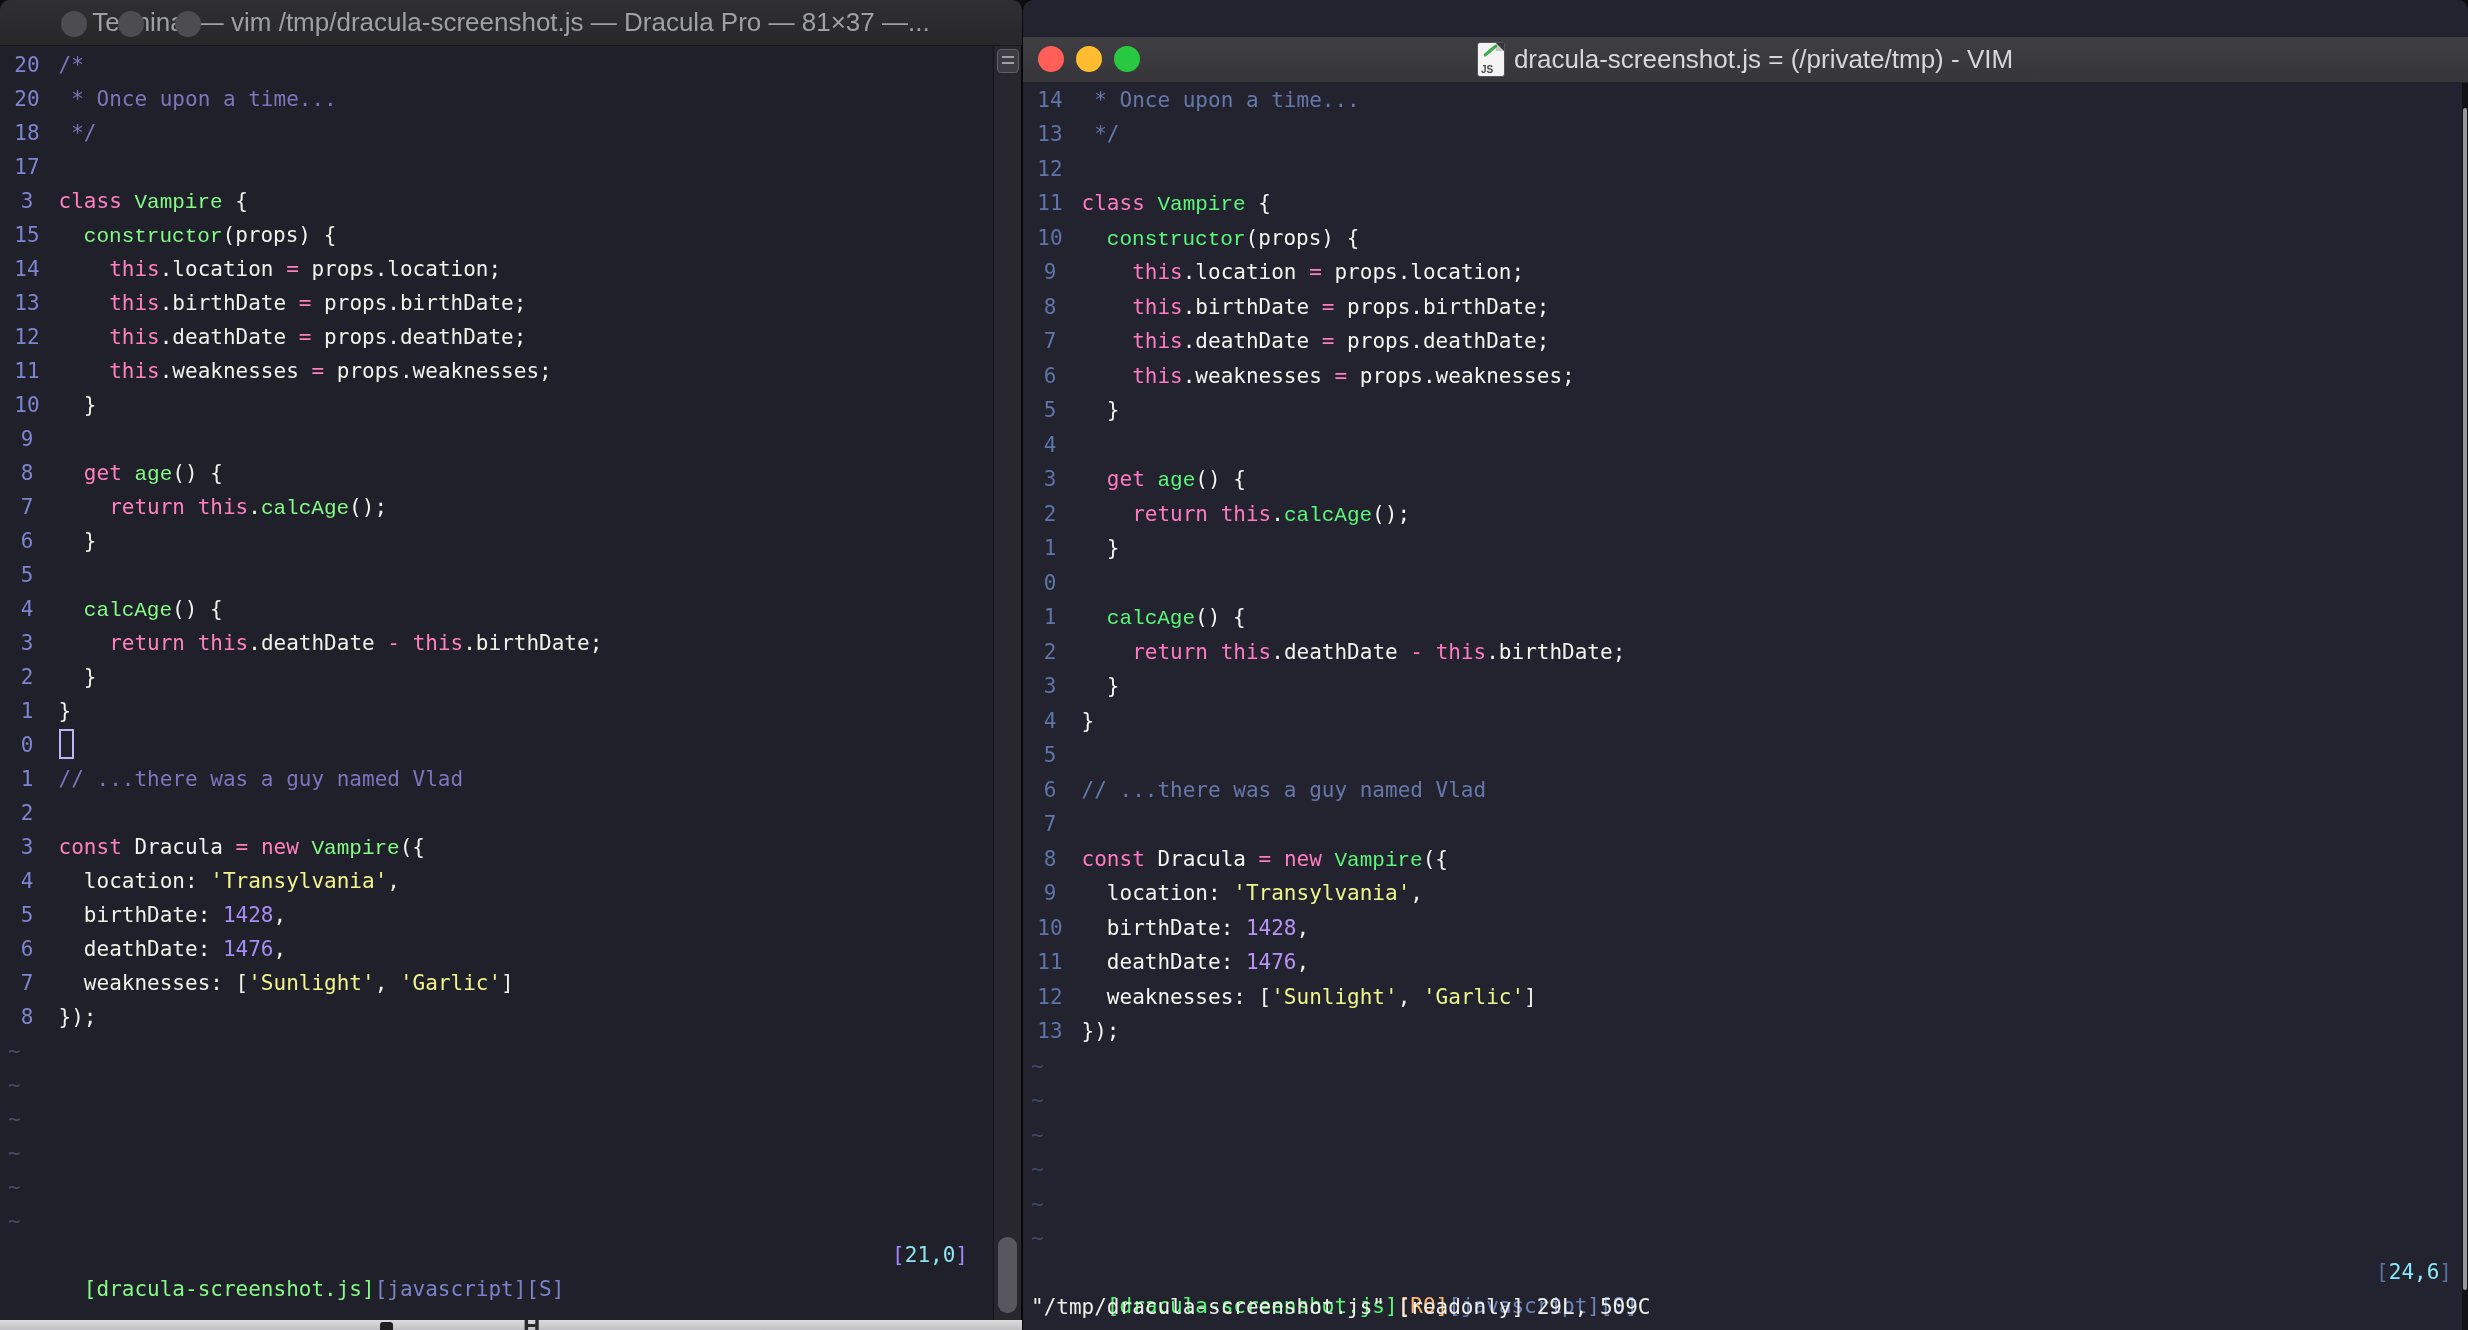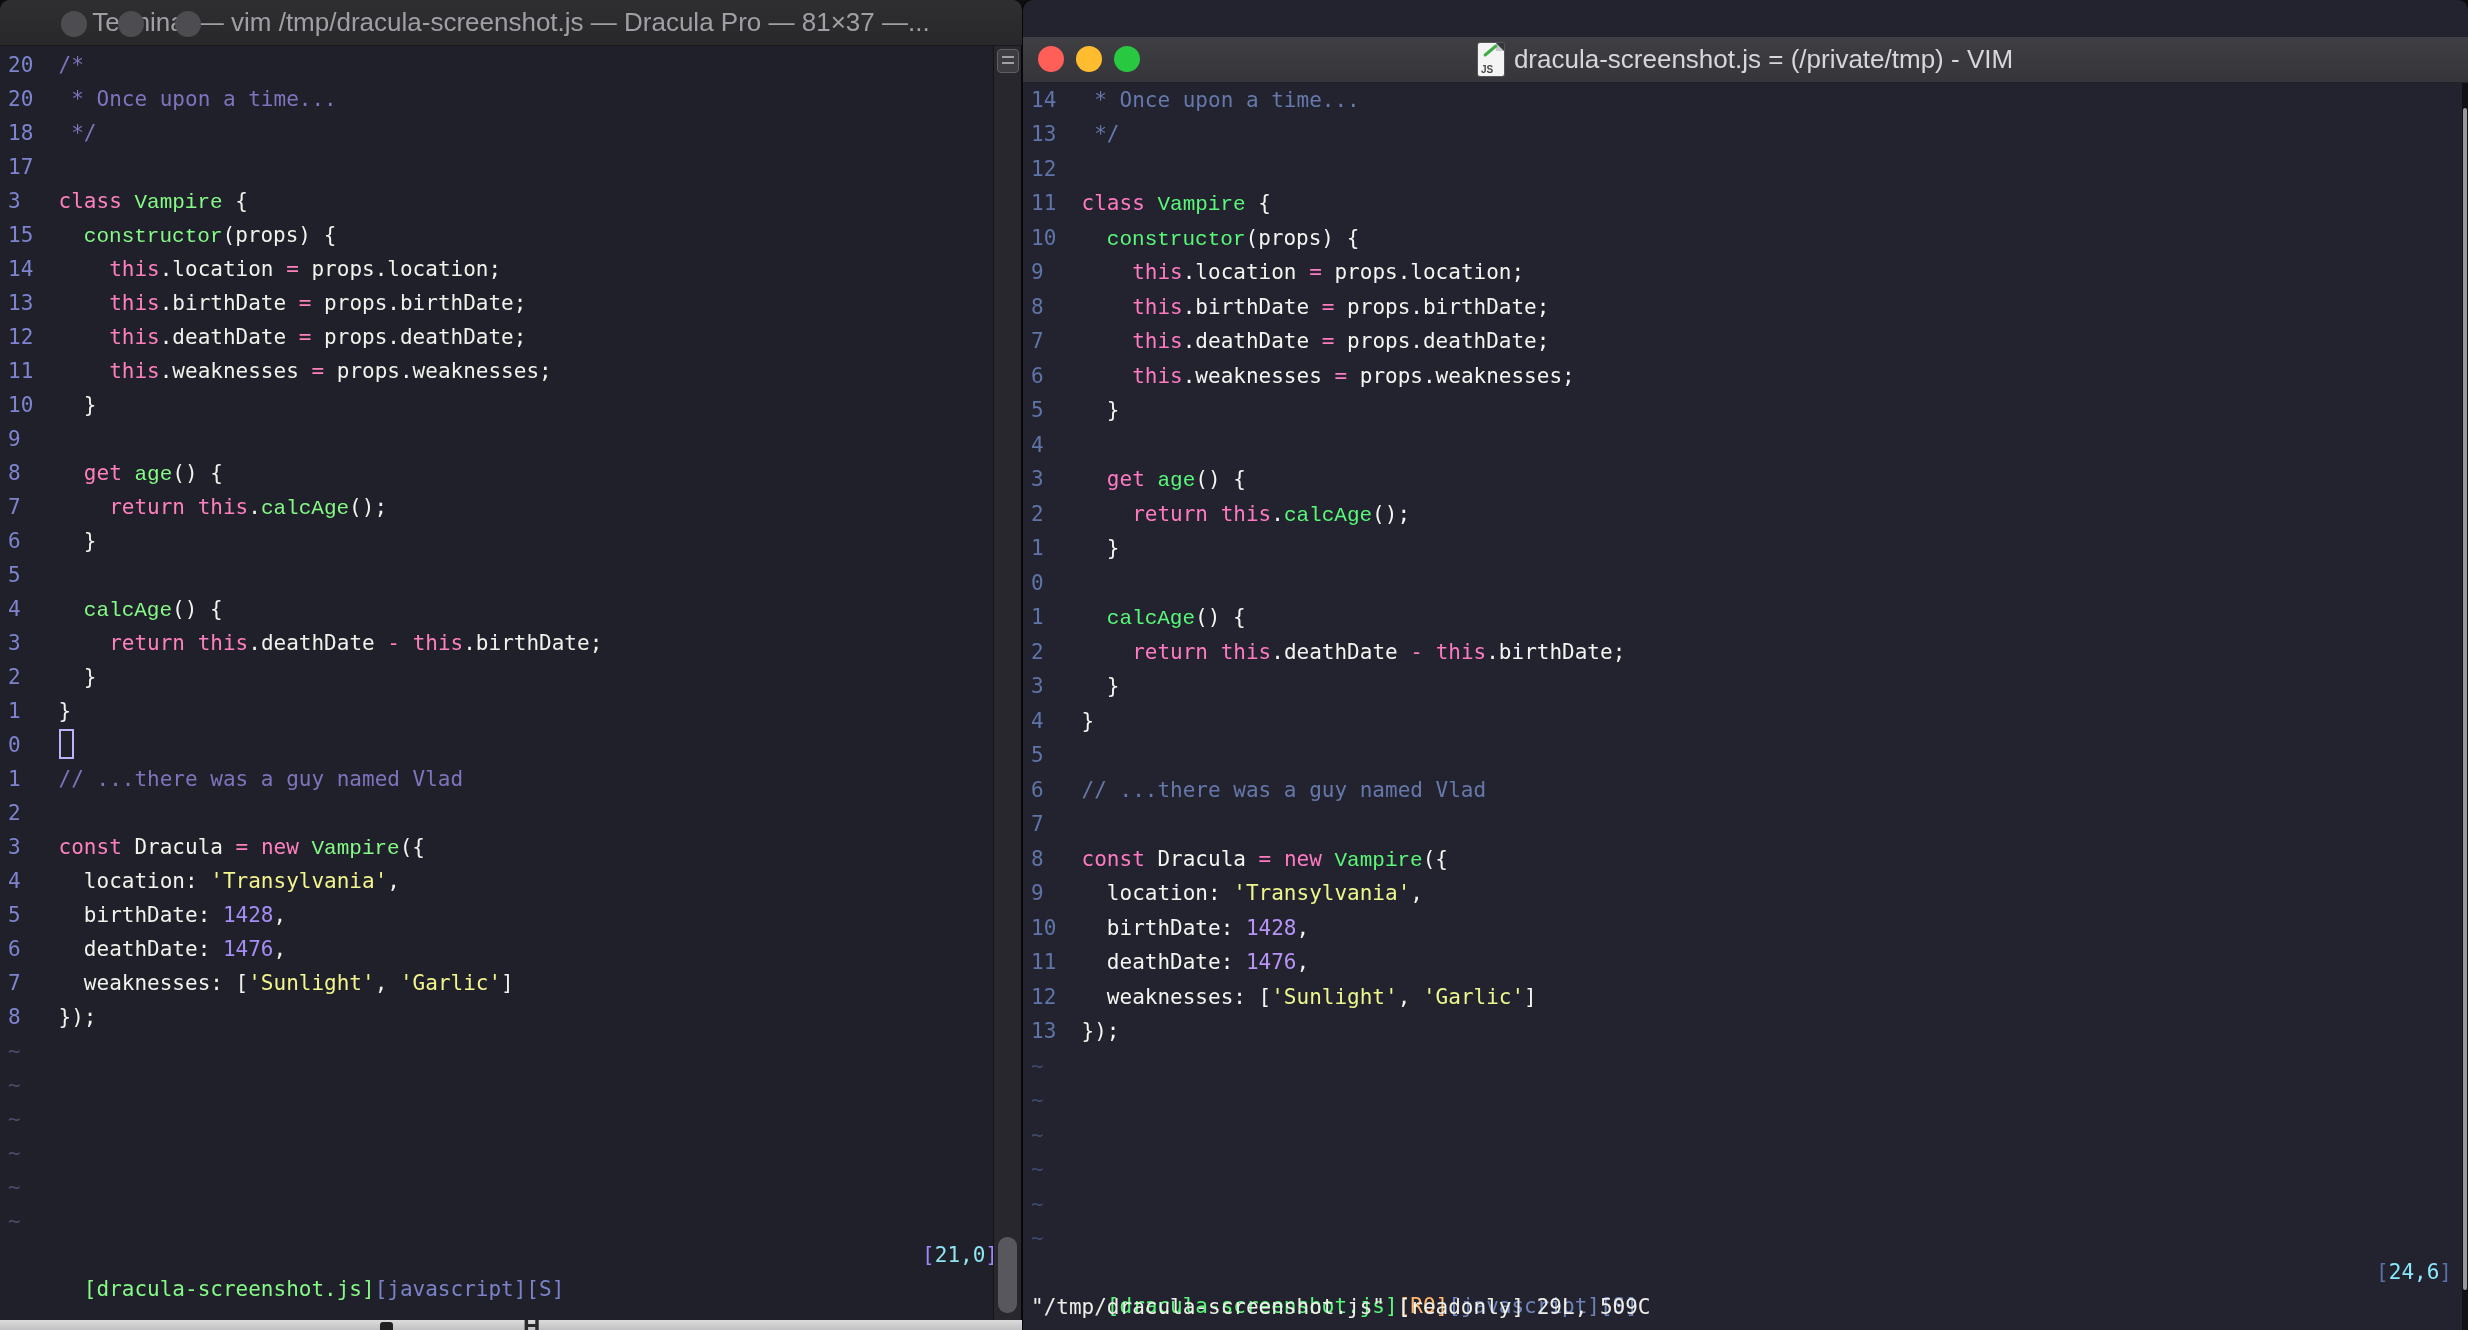--- a/index.html
+++ b/index.html
@@ -22,34 +22,34 @@
   .wr-min{left:53px;top:9px;background:#febc2e;}
   .wr-zoom{left:91px;top:9px;background:#28c840;}
   .doc-icon{position:relative;width:26px;height:33px;background:#f4f4f4;border-radius:2px;margin-right:10px;flex:0 0 auto;box-shadow:0 0 0 1px #55555a;}
   .doc-icon .fold{position:absolute;right:0;top:0;width:0;height:0;border-left:8px solid #c9c9c9;border-top:8px solid #35353a;}
   .doc-icon .pen{position:absolute;left:4px;top:6px;width:17px;height:3px;background:#3fae4a;transform:rotate(-40deg);border-radius:2px;}
   .doc-icon .js{position:absolute;left:3px;bottom:1px;font-size:10px;font-weight:bold;color:#4a4a4a;font-family:"Liberation Sans",sans-serif;}
   .content{position:absolute;left:0;top:45px;right:0;bottom:0;}
   .rows{position:absolute;left:8px;top:3px;right:30px;}
   .row{height:34px;line-height:34px;font-size:21px;white-space:pre;font-family:"DejaVu Sans Mono",monospace;color:var(--fg);}
   .win-right .row{height:34.5px;line-height:34.5px;}
-  .gut{display:inline-block;width:3ch;text-align:left;color:var(--number);}
+  .gut{display:inline-block;width:3ch;text-align:center;color:var(--number);}
   .gsp{display:inline-block;width:1ch;}
   .tk-c{color:var(--comment);} .tk-p{color:var(--pink);} .tk-g{color:var(--green);font-family:Liberation Mono, monospace;}
   .tk-y{color:var(--yellow);margin-top:36px;} .tk-u{color:var(--purple);} .tk-f{color:var(--fg);}
   .tilde{color:var(--tilde);}
   .hollow-cursor{display:inline-block;width:11px;height:26px;border:2px solid #beb2f8;vertical-align:middle;margin-top:-4px;}
   .statusline{position:absolute;left:8px;right:8px;height:34px;line-height:34px;font-size:21px;white-space:pre;font-family:"DejaVu Sans Mono",monospace;}
   .sl-left{top:1193px;}
   .win-right .statusline{top:1210px;}
   .cmdline{position:absolute;left:8px;right:8px;height:34px;line-height:34px;font-size:21px;white-space:pre;font-family:"DejaVu Sans Mono",monospace;color:#efefe9;}
   .win-right .cmdline{top:1244.5px;}
   .st-file{color:var(--status_file);} .st-ro{color:var(--orange);text-align:center;} .st-tags{color:var(--status_tags);}
   .ruler{position:absolute;top:0;}
-  .win-left .ruler{right:16px;}
+  .win-left .ruler{right:46px;}
   .win-right .ruler{right:8px;}
   .rb{color:var(--ruler_bracket);} .rn{color:var(--ruler_num);}
   
   .sb-left{position:absolute;right:0;top:45px;bottom:0;width:28px;background:#27272d;border-left:1px solid #141418;}
   .sb-widget{position:absolute;top:4px;left:3px;width:20px;height:22px;border:1px solid #606065;border-radius:4px;background:#3c3c41;}
   .sb-widget i{position:absolute;left:4px;right:4px;height:2px;background:#a0a0a5;}
   .sb-widget i.b1{top:6px;} .sb-widget i.b2{top:12px;}
   .sb-thumb-left{position:absolute;left:4px;width:19px;top:1192px;height:76px;background:#57575d;border-radius:9px;}
   
   .sb-right{position:absolute;right:0;top:45px;bottom:0;width:6px;background:#121216;}

